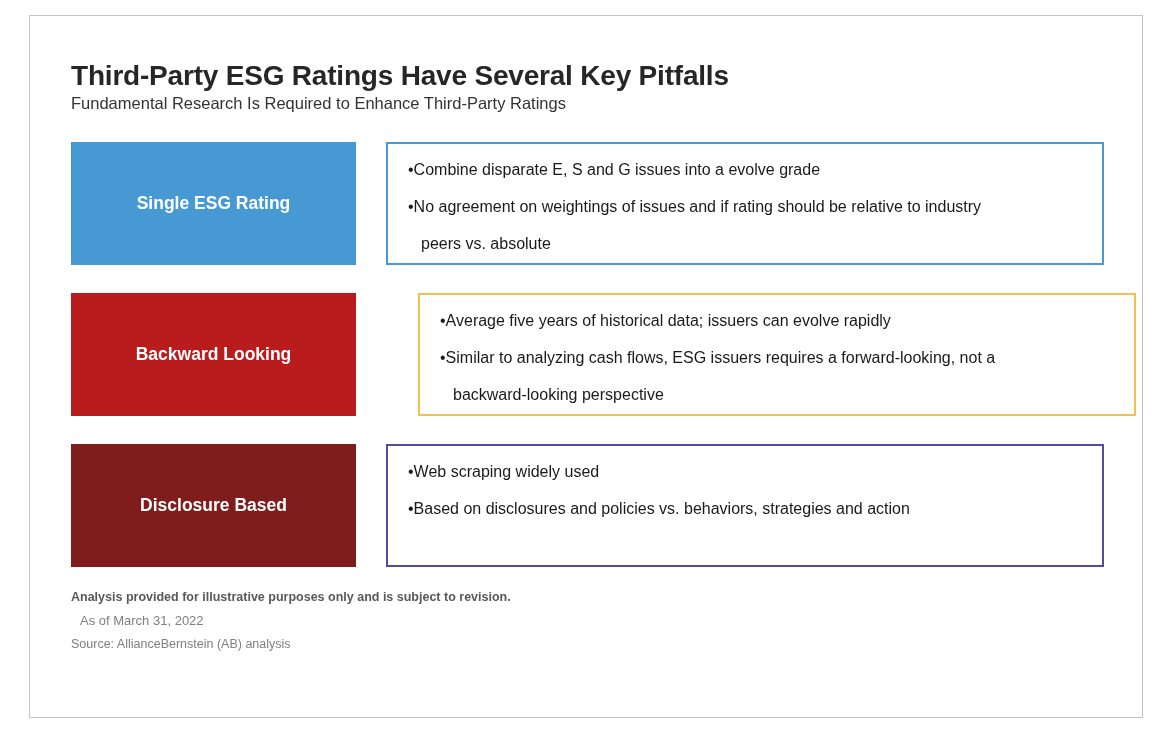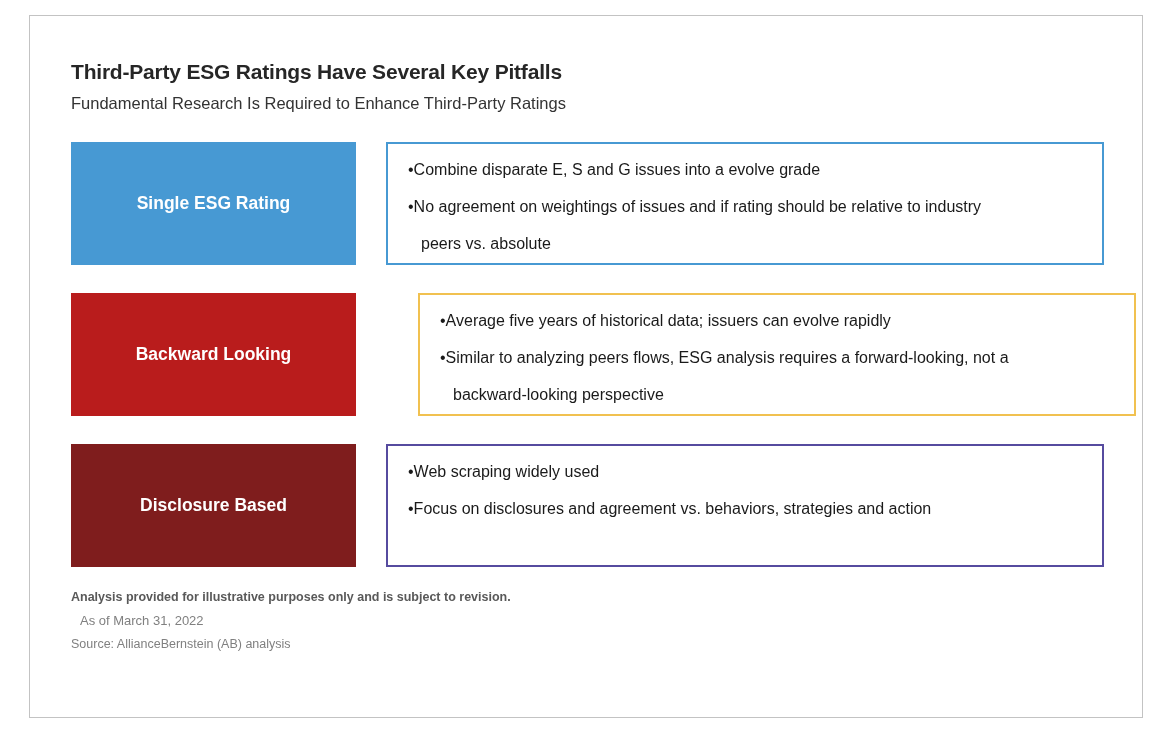--- a/index.html
+++ b/index.html
@@ -22,21 +22,21 @@
     width: 1114px;
     height: 703px;
     box-sizing: border-box;
     border: 1px solid #c3c3c3;
     background: #ffffff;
   }
   .title {
     position: absolute;
     left: 41px;
     top: 44px;
-    font-size: 21px;
+    font-size: 28px;
     font-weight: bold;
     letter-spacing: -0.2px;
     color: #262626;
     white-space: nowrap;
   }
   .subtitle {
     position: absolute;
     left: 41px;
     top: 78px;
     font-size: 16.5px;
@@ -144,34 +144,34 @@
         </div>
       </div>
 
       <div class="row">
         <div class="label-box" style="background-color: #b91c1c;">
           <span class="label-text">Backward Looking</span>
         </div>
         <div class="bullet-box" style="border-color: rgb(241, 193, 80); margin-left: 32px;">
           <ul>
             <li>Average five years of historical data; issuers can evolve rapidly</li>
-            <li>Similar to analyzing peers flows, ESG analysis requires a forward-looking, not a
+            <li>Similar to analyzing cash flows, ESG issuers requires a forward-looking, not a
 backward-looking perspective</li>
           </ul>
         </div>
       </div>
 
       <div class="row">
         <div class="label-box" style="background-color: #7f1d1d;">
           <span class="label-text">Disclosure Based</span>
         </div>
         <div class="bullet-box" style="border-color: rgb(86, 75, 159);">
           <ul>
             <li>Web scraping widely used</li>
-            <li>Focus on disclosures and agreement vs. behaviors, strategies and action</li>
+            <li>Based on disclosures and policies vs. behaviors, strategies and action</li>
           </ul>
         </div>
       </div>
 
     </div>
 
     <div class="fn-disclaimer">Analysis provided for illustrative purposes only and is subject to revision.</div>
     <div class="fn-asof">As of March 31, 2022</div>
     <div class="fn-source">Source: AllianceBernstein (AB) analysis</div>
 

